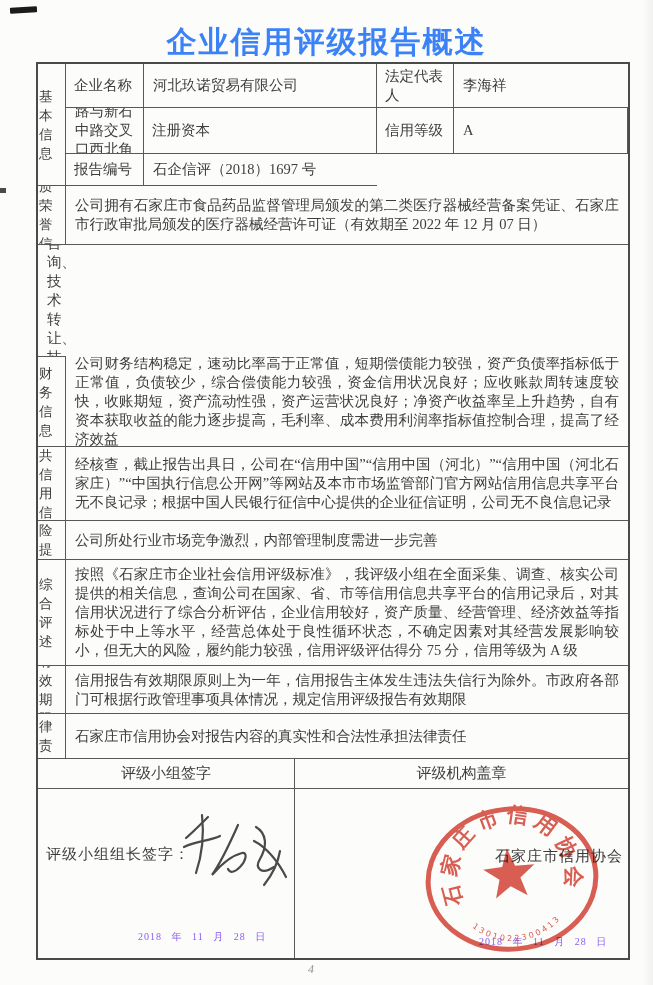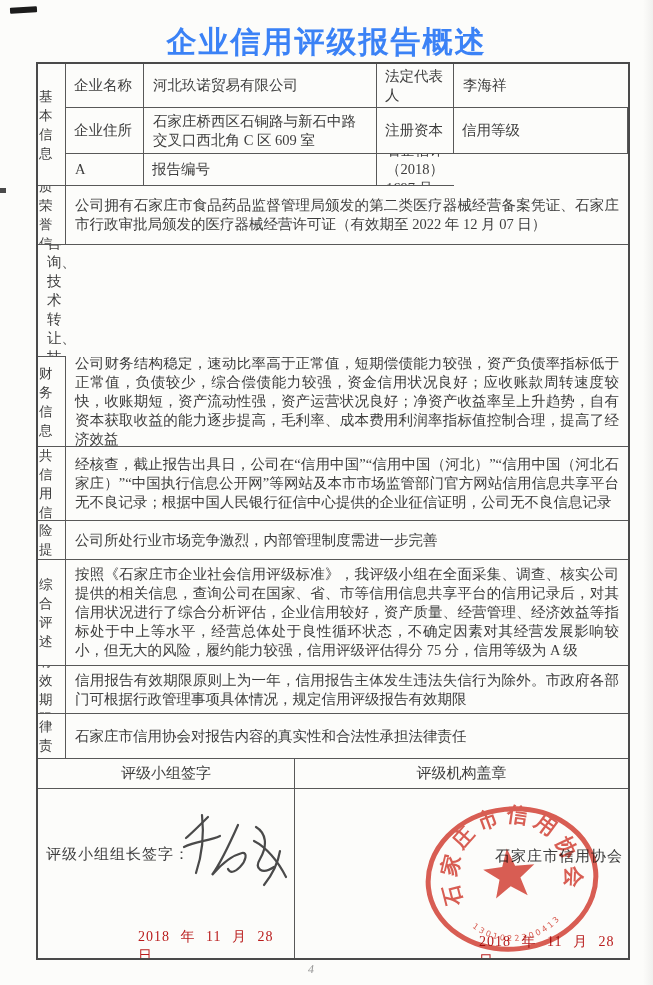--- a/index.html
+++ b/index.html
@@ -38,21 +38,21 @@
   .kv-value{display:flex;align-items:center;padding:2px 6px 2px 9px;word-break:break-all;}
   .sec-content{display:flex;align-items:center;padding:2px 9px;}
   .sec-content span{display:block;width:100%;text-align:justify;word-break:break-all;}
   .g-basic{grid-template-columns:28px 78px 233px 77px 1fr;grid-template-rows:44px 46px 32px;}
   .g-sec{grid-template-columns:28px 1fr;}
   .g-sign{grid-template-columns:257px 1fr;}
   .sign-header{display:flex;align-items:center;justify-content:center;font-size:15px;}
   .sign-cell{position:relative;padding-left:37px;}
   .leader-label{position:absolute;left:8px;top:56px;font-size:15px;letter-spacing:1px;}
   .sig-svg{position:absolute;left:144px;top:22px;}
-  .date{position:absolute;font-size:14px;letter-spacing:1px;word-spacing:6px;color:#b91c1c;}
+  .date{position:absolute;font-size:10px;letter-spacing:1px;word-spacing:6px;color:#8b5cf6;}
   .team-date{left:100px;top:138px;}
   .org-date{left:184px;top:143px;}
   .org-name{position:absolute;left:200px;top:58px;font-size:15px;letter-spacing:1px;color:#3a3a3a;}
   .stamp{
     position:absolute;left:127px;top:12px;width:180px;height:156px;
     transform:rotate(-6deg);opacity:.88;mix-blend-mode:multiply;
   }
   .page-num{position:absolute;left:308px;top:962px;font-size:12px;color:#9a9a9a;transform:skewX(-8deg);}
 </style>
 </head>
@@ -68,21 +68,20 @@
   <div class="doc-table">
 
     <div class="band g-basic">
       <div class="cell rowlab" style="grid-row:1/4;">基本信息</div>
 
       <div class="cell kv-label">企业名称</div>
       <div class="cell kv-value">河北玖诺贸易有限公司</div>
       <div class="cell kv-label">法定代表人</div>
       <div class="cell kv-value last-col">李海祥</div>
 
-      <div class="cell kv-label">企业住所</div>
       <div class="cell kv-value">石家庄桥西区石铜路与新石中路交叉口西北角 C 区 609 室</div>
       <div class="cell kv-label">注册资本</div>
 
       <div class="cell kv-label">信用等级</div>
       <div class="cell kv-value">A</div>
       <div class="cell kv-label">报告编号</div>
       <div class="cell kv-value last-col">石企信评（2018）1697 号</div>
     </div>
 
     <div class="band g-sec" style="height:59px;">

